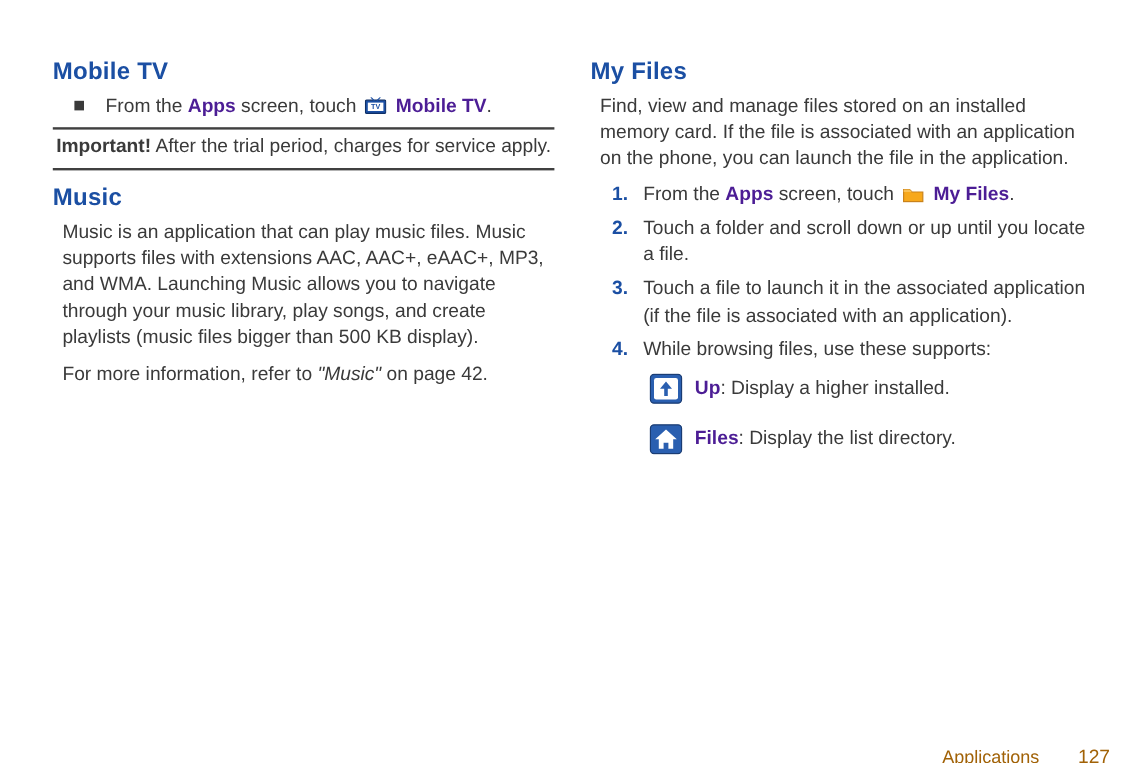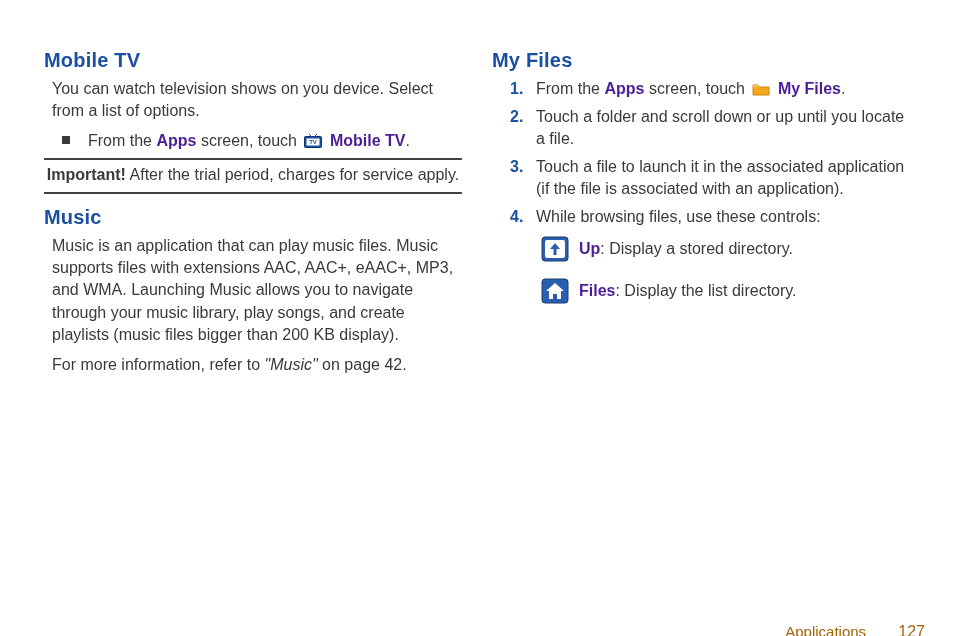--- a/index.html
+++ b/index.html
@@ -114,21 +114,20 @@
 </style>
 </head>
 <body>
 
 <div class="page">
   <div class="columns">
 
     <div class="col">
 
       <h2 class="section">Mobile TV</h2>
-      <p class="body">You can watch television shows on you device. Select from a list of options.</p>
 
       <div class="bullet-line">
         <span class="marker"></span>
         <span class="txt">
           <span>From the </span><b>Apps</b><span> screen, touch </span><span class="icon-box icon-tv">
               <svg width="18" height="14" viewBox="0 0 18 14">
                 <rect x="0.5" y="2.5" width="17" height="11" rx="1" fill="#1b4fa3" stroke="#0e2f66"></rect>
                 <rect x="2.5" y="4.5" width="13" height="7" fill="#fff"></rect>
                 <text x="9" y="10" font-size="6" text-anchor="middle" fill="#1b4fa3" font-family="Arial" font-weight="bold">TV</text>
                 <line x1="5" y1="0" x2="8" y2="3" stroke="#1b4fa3"></line>
@@ -138,30 +137,31 @@
         </span>
       </div>
 
       <div class="hr"></div>
       <div class="important">
         <span class="lbl">Important!</span><span> After the trial period, charges for service apply.</span>
       </div>
       <div class="hr"></div>
 
       <h2 class="section" style="margin-top:12px">Music</h2>
-      <p class="body">Music is an application that can play music files. Music supports files with extensions AAC, AAC+, eAAC+, MP3, and WMA. Launching Music allows you to navigate through your music library, play songs, and create playlists (music files bigger than 200 KB display).</p>
+      <p class="body">Music is an application that can play music files. Music supports files with extensions AAC, AAC+, eAAC+, MP3, and WMA. Launching Music allows you to navigate through your music library, play songs, and create playlists (music files bigger than 500 KB display).</p>
 
 
       <p class="body">
         <span>For more information, refer to </span><i>"Music"</i><span> on page 42.</span>
       </p>
     </div>
 
     <div class="col">
       <h2 class="section">My Files</h2>
+      <p class="body">Find, view and manage files stored on an installed memory card. If the file is associated with an application on the phone, you can launch the file in the application.</p>
 
       <div class="num-line">
         <span class="num">1.</span>
         <span class="txt">
           <span>From the </span><b>Apps</b><span> screen, touch </span><span class="icon-box icon-folder">
               <svg width="18" height="14" viewBox="0 0 18 14">
                 <path d="M1 3 L6 3 L8 5 L17 5 L17 13 L1 13 Z" fill="#f7a81b" stroke="#c9821a"></path>
                 <path d="M1 3 L6 3 L8 5 L1 5 Z" fill="#f9c055"></path>
               </svg>
             </span> <b>My Files</b><span>.</span>
@@ -171,33 +171,33 @@
       <div class="num-line">
         <span class="num">2.</span>
         <span class="txt">Touch a folder and scroll down or up until you locate a file.</span>
       </div>
       <div class="num-line">
         <span class="num">3.</span>
         <span class="txt">Touch a file to launch it in the associated application (if the file is associated with an application).</span>
       </div>
       <div class="num-line">
         <span class="num">4.</span>
-        <span class="txt">While browsing files, use these controls:</span>
+        <span class="txt">While browsing files, use these supports:</span>
       </div>
 
       <div class="controls">
         <div class="control-row">
           <span class="icon-box big icon-up">
               <svg width="28" height="26" viewBox="0 0 28 26">
                 <rect x="1" y="1" width="26" height="24" rx="3" fill="#2a5fb0" stroke="#1a3c73"></rect>
                 <rect x="4" y="4" width="20" height="18" rx="2" fill="#fff"></rect>
                 <path d="M14 7 L19 13 L15.5 13 L15.5 19 L12.5 19 L12.5 13 L9 13 Z" fill="#2a5fb0"></path>
               </svg>
             </span>
-          <span><b>Up</b><span>: Display a stored directory.</span></span>
+          <span><b>Up</b><span>: Display a higher installed.</span></span>
         </div>
         <div class="control-row">
           <span class="icon-box big icon-home">
               <svg width="28" height="26" viewBox="0 0 28 26">
                 <rect x="1" y="1" width="26" height="24" rx="3" fill="#2a5fb0" stroke="#1a3c73"></rect>
                 <path d="M14 5 L23 13 L20 13 L20 21 L16 21 L16 16 L12 16 L12 21 L8 21 L8 13 L5 13 Z" fill="#fff"></path>
               </svg>
             </span>
           <span><b>Files</b><span>: Display the list directory.</span></span>
         </div>

